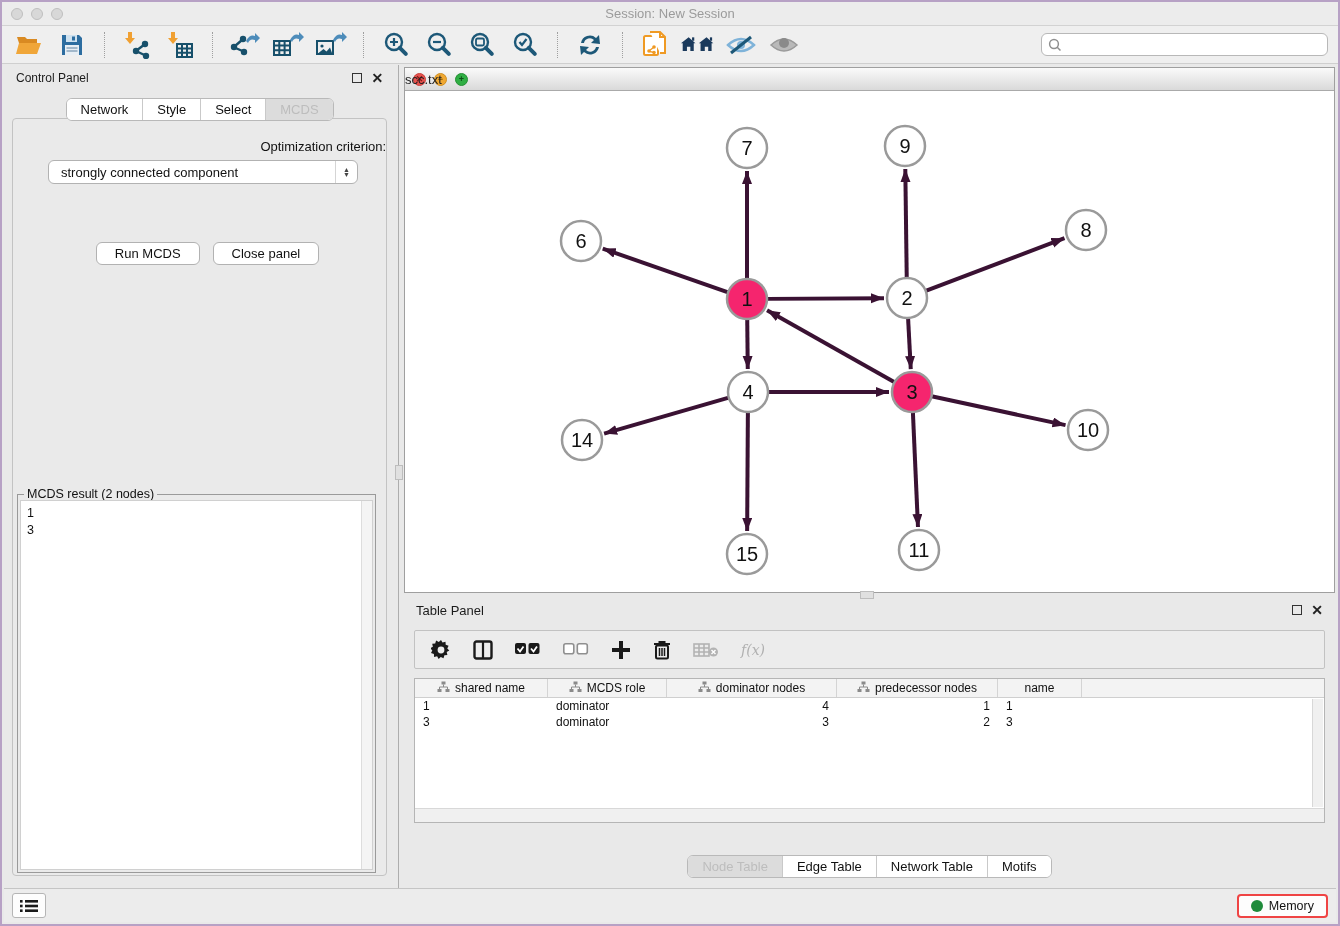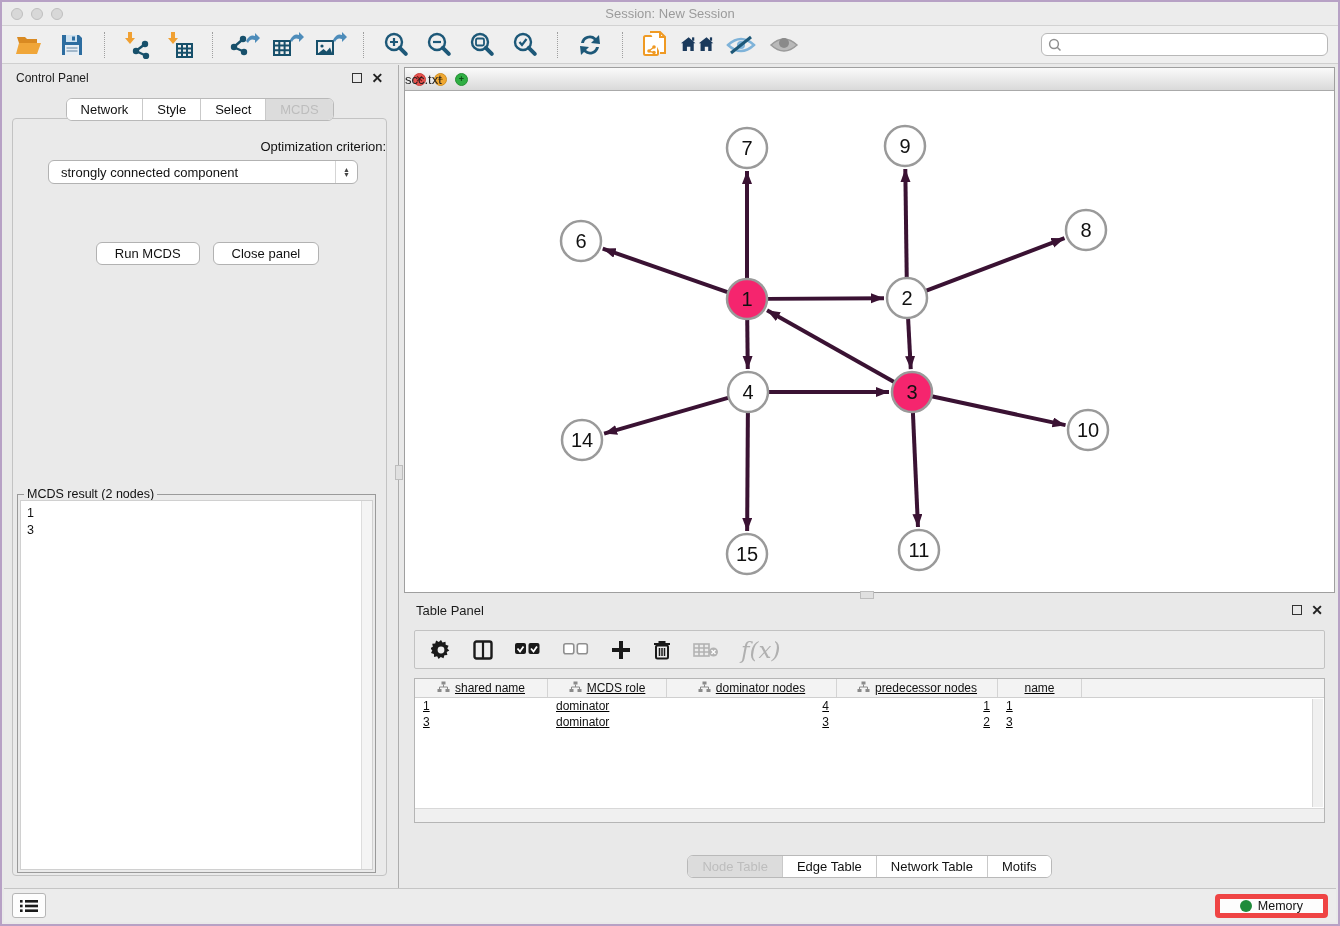--- a/index.html
+++ b/index.html
@@ -86,39 +86,39 @@
   
   .table-panel { flex:1; position:relative; background:#e9e9e9; margin-right:1px; }
   .tp-header { height:22px; display:flex; align-items:center; padding:0 12px; }
   .tp-title { font-size:13px; color:#1c1c1c; }
   .tp-toolbar { position:absolute; top:31px; left:10px; right:10px; height:39px; border:1px solid #c2c2c2;
                 border-radius:2px; display:flex; align-items:center; gap:22px; padding:0 16px; background:#ececec; }
   .tpico { display:flex; align-items:center; justify-content:center; }
 
   .tablebox { position:absolute; top:79px; left:10px; right:10px; bottom:65px; background:#fff;
               border:1px solid #b5b5b5; display:flex; flex-direction:column; }
-  .tb-main { flex:1; display:flex; flex-direction:column;text-decoration:underline; }
+  .tb-main { flex:1; display:flex; flex-direction:column; }
   .thead { display:flex; height:19px; background:#f3f3f3; border-bottom:1px solid #cfcfcf; }
   .th { display:flex; align-items:center; justify-content:center; gap:5px; font-size:12px; color:#111;
         border-right:1px solid #d4d4d4; }
   .trow { display:flex; height:16px; }
   .td { font-size:12px; color:#111; padding:1px 8px 0 8px; overflow:hidden; white-space:nowrap; }
   .td.right { text-align:right; }
   .tb-bottom { height:14px; background:#f0f0f0; border-top:1px solid #d8d8d8; }
   .tb-right { position:absolute; top:20px; right:1px; bottom:15px; width:11px; background:#f0f0f0; border-left:1px solid #d8d8d8; }
 
   .tp-tabs { position:absolute; bottom:10px; left:0; right:0; display:flex; justify-content:center; }
 
   
   .statusbar { position:absolute; left:2px; right:2px; bottom:2px; height:34px; background:#ececec;
                border-top:1px solid #c5c5c5; display:flex; align-items:center; padding:0 8px; }
   .sb-left-btn { width:34px; height:25px; background:#fdfdfd; border:1px solid #b5b5b5; border-radius:3px;
                  display:flex; align-items:center; justify-content:center; }
-  .memory-btn { margin-left:auto; height:24px; background:#fdfdfd; border:5px solid #ef4444; border-radius:4px;
-                display:flex; align-items:center; gap:6px; padding:0 20px; font-size:12.5px; color:#111; }
+  .memory-btn { margin-left:auto; height:24px; background:#fdfdfd; border:2px solid #ef4444; border-radius:4px;
+                display:flex; align-items:center; gap:6px; padding:0 12px; font-size:12.5px; color:#111; }
   .mem-dot { width:12px; height:12px; border-radius:50%; background:#1f8b3b; }
 </style>
 </head>
 <body>
 
 <div class="app">
 
   <div class="titlebar">
     <div class="tl-group">
       <span class="tl"></span>
@@ -437,21 +437,21 @@
           <span class="tpico">
             <svg width="26" height="16" viewBox="0 0 26 16">
                 <g stroke="#b3b3b3" stroke-width="1.6" fill="none">
                   <rect x="1" y="2" width="15" height="12"></rect>
                   <path d="M1 6 h15 M1 10 h15 M6 2 v12 M11 2 v12"></path>
                 </g>
                 <circle cx="20.5" cy="10" r="4.5" fill="#b3b3b3"></circle>
                 <path d="M18.5 8 l4 4 M22.5 8 l-4 4" stroke="#fff" stroke-width="1.4"></path>
               </svg>
           </span>
-          <span class="tpico" style="font-family:'DejaVu Serif',serif;font-style:italic;font-size:23px;color:#b0b0b0;">f(x)</span>
+          <span class="tpico" style="font-family:'DejaVu Serif',serif;font-style:italic;font-size:14px;color:#b0b0b0;">f(x)</span>
         </div>
 
         <div class="tablebox">
           <div class="tb-main">
             <div class="thead" id="table-head">
                 <div class="th" style="width: 133px;">
                   <span><svg width="13" height="12" viewBox="0 0 13 12">
                       <rect x="4.5" y="0.5" width="4" height="3" fill="#8a8a8a"></rect>
                       <rect x="0.5" y="8" width="4" height="3" fill="#8a8a8a"></rect>
                       <rect x="8.5" y="8" width="4" height="3" fill="#8a8a8a"></rect>

